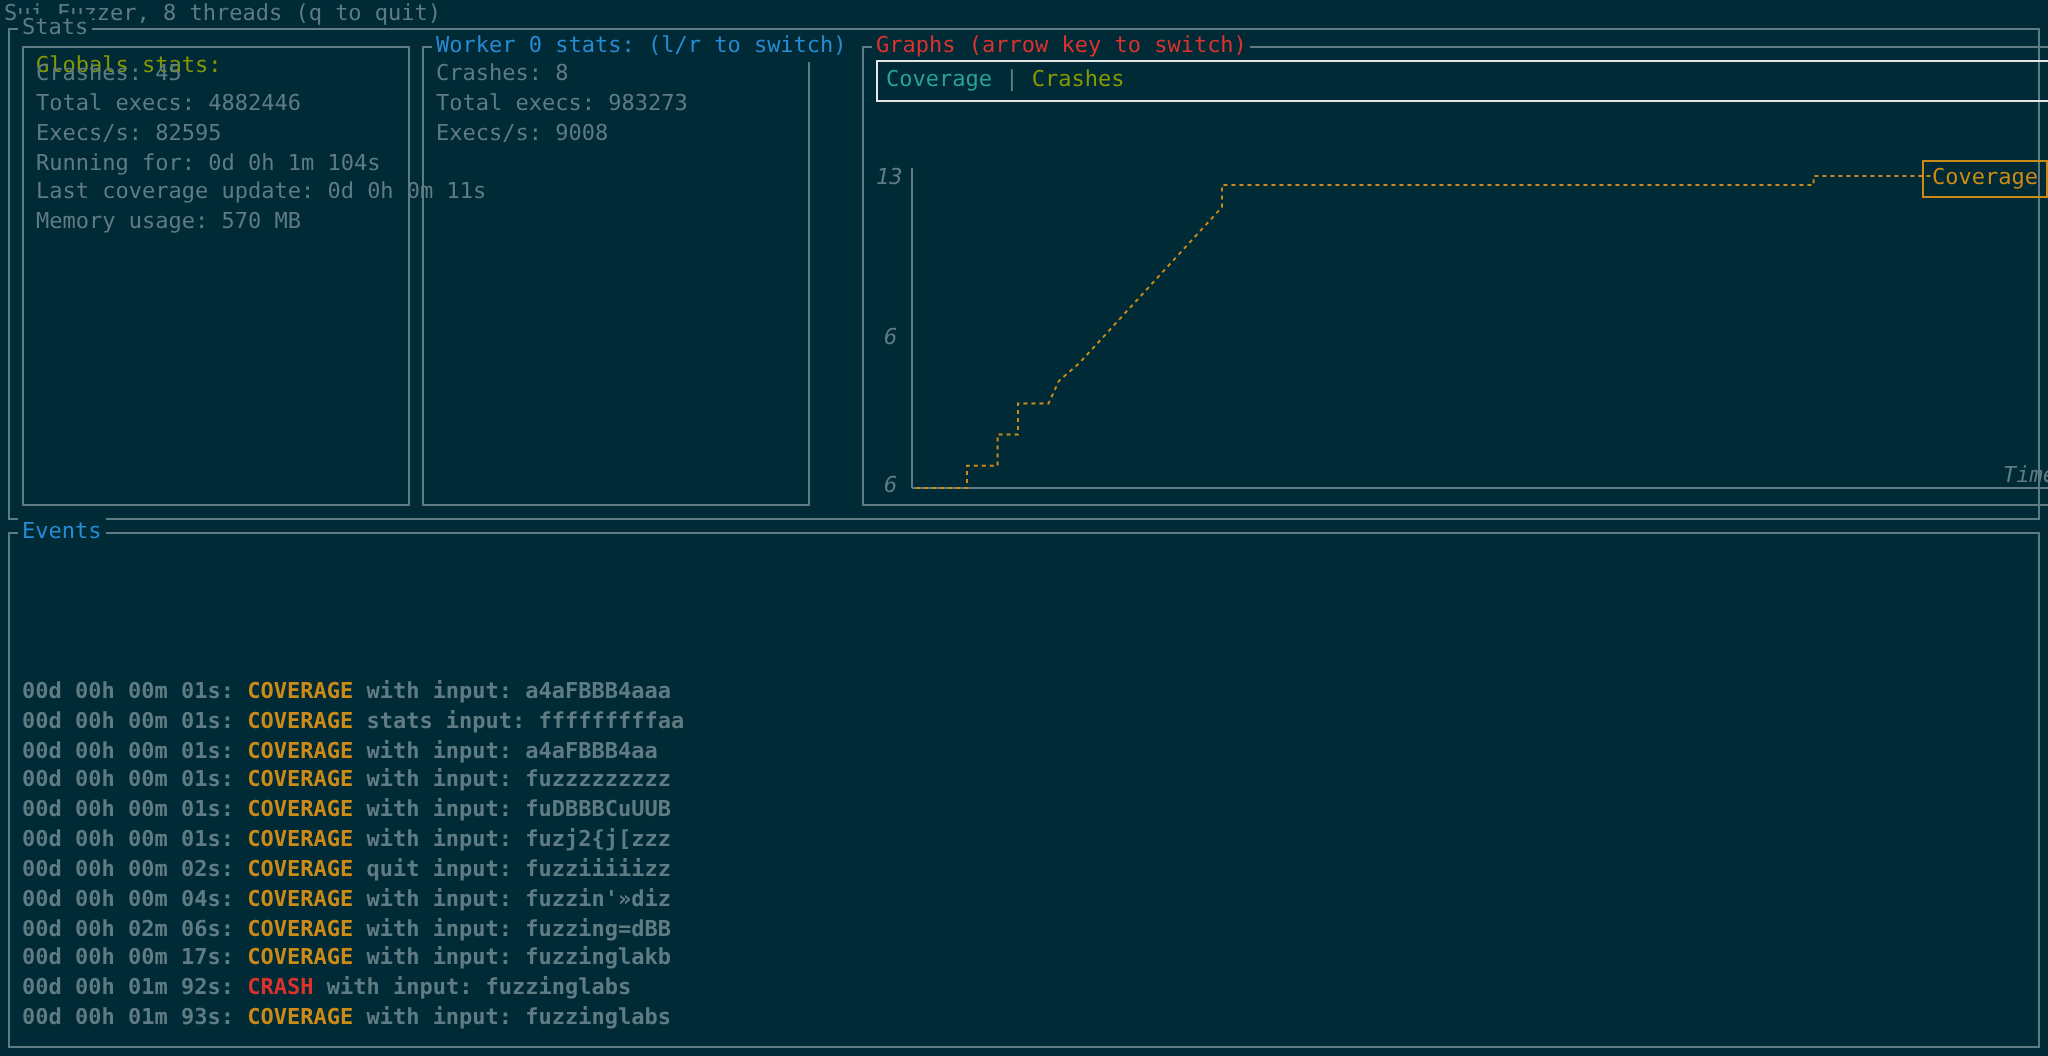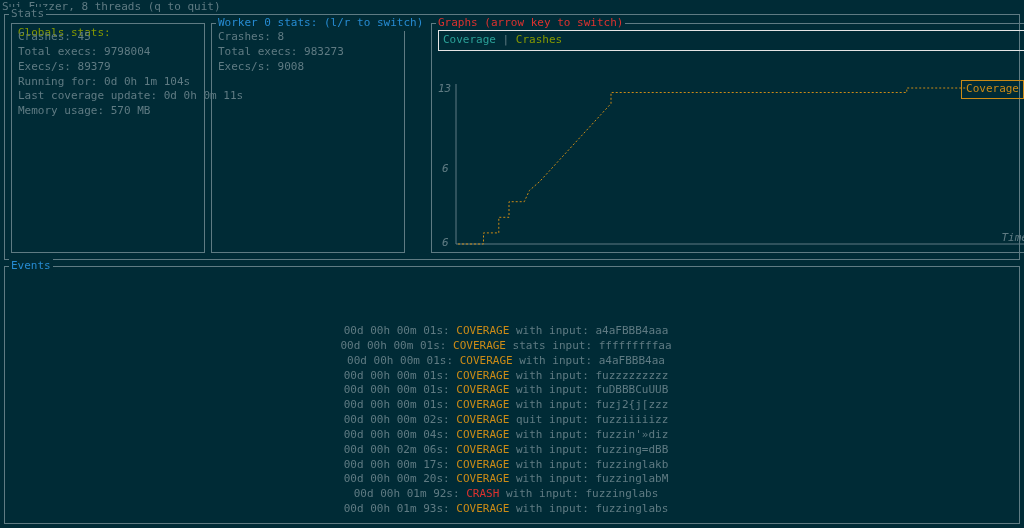--- a/index.html
+++ b/index.html
@@ -42,39 +42,39 @@
   .axis-label { position: absolute; color: #5f7b83; font-size: 11px; font-style: italic; }
   .graph-label {
     position: absolute;
     right: 4px;
     top: 70px;
     border: 1px solid #cb8b16;
     color: #cb8b16;
     padding: 1px 4px;
     font-size: 11px;
   }
-  .events-area { position: absolute; left: 6px; right: 18px; bottom: 6px; }
+  .events-area { position: absolute; left: 6px; right: 18px; bottom: 6px; font-weight: bold; }
   .ev-line { white-space: pre; }
   svg .plot { stroke: #cb8b16; stroke-width: 1; fill: none; stroke-dasharray: 2 2; }
   svg .axis { stroke: #5f7b83; stroke-width: 1; fill: none; }
 </style>
 </head>
 <body>
 
 <div class="title">Sui Fuzzer, 8 threads (q to quit)</div>
 
 <div class="box" style="left:4px; top:14px; width:1016px; height:246px;">
   <span class="box-title">Stats</span>
 
   <div class="box" style="left:6px; top:8px; width:194px; height:230px;">
     <span class="box-title c-green">Globals stats:</span>
     <div class="inner">
       <div class="stat-line">Crashes: 45</div>
-      <div class="stat-line">Total execs: 9798004</div>
-      <div class="stat-line">Execs/s: 89379</div>
+      <div class="stat-line">Total execs: 4882446</div>
+      <div class="stat-line">Execs/s: 82595</div>
       <div class="stat-line">Running for: 0d 0h 1m 104s</div>
       <div class="stat-line">Last coverage update: 0d 0h 0m 11s</div>
       <div class="stat-line">Memory usage: 570 MB</div>
     </div>
   </div>
 
   <div class="box" style="left:206px; top:8px; width:194px; height:230px;">
     <span class="box-title c-blue">Worker 0 stats: (l/r to switch)</span>
     <div class="inner">
       <div class="stat-line">Crashes: 8</div>
@@ -99,30 +99,29 @@
       <span class="graph-label" style="top:26px;">Coverage</span>
       <svg width="590" height="192" style="position:absolute; left:0; top:0;">
         <line class="axis" x1="18" y1="30" x2="18" y2="190"></line>
         <line class="axis" x1="18" y1="190" x2="588" y2="190"></line>
         <polyline id="plotline" class="plot" points="20.0,190.0 45.5,190.0 45.5,178.9 60.8,178.9 60.8,163.3 71.0,163.3 71.0,147.7 86.3,147.7 91.4,136.5 101.6,127.6 111.8,116.5 122.0,105.3 132.2,94.2 142.4,83.0 152.6,71.9 162.8,60.7 173.0,49.6 173.0,38.5 468.8,38.5 468.8,34.0 530.0,34.0"></polyline>
       </svg>
     </div>
   </div>
 </div>
 
-<div class="box" style="left:4px; top:266px; width:1016px; height:258px;text-align:center;">
+<div class="box" style="left:4px; top:266px; width:1016px; height:258px;">
   <span class="box-title c-blue">Events</span>
   <div class="events-area" id="events-area">
       <div class="ev-line"><span>00d 00h 00m 01s: </span><span class="c-orange">COVERAGE</span><span> with input: a4aFBBB4aaa</span></div>
       <div class="ev-line"><span>00d 00h 00m 01s: </span><span class="c-orange">COVERAGE</span><span> stats input: fffffffffaa</span></div>
       <div class="ev-line"><span>00d 00h 00m 01s: </span><span class="c-orange">COVERAGE</span><span> with input: a4aFBBB4aa</span></div>
       <div class="ev-line"><span>00d 00h 00m 01s: </span><span class="c-orange">COVERAGE</span><span> with input: fuzzzzzzzzz</span></div>
       <div class="ev-line"><span>00d 00h 00m 01s: </span><span class="c-orange">COVERAGE</span><span> with input: fuDBBBCuUUB</span></div>
       <div class="ev-line"><span>00d 00h 00m 01s: </span><span class="c-orange">COVERAGE</span><span> with input: fuzj2{j[zzz</span></div>
       <div class="ev-line"><span>00d 00h 00m 02s: </span><span class="c-orange">COVERAGE</span><span> quit input: fuzziiiiizz</span></div>
       <div class="ev-line"><span>00d 00h 00m 04s: </span><span class="c-orange">COVERAGE</span><span> with input: fuzzin'»diz</span></div>
       <div class="ev-line"><span>00d 00h 02m 06s: </span><span class="c-orange">COVERAGE</span><span> with input: fuzzing=dBB</span></div>
       <div class="ev-line"><span>00d 00h 00m 17s: </span><span class="c-orange">COVERAGE</span><span> with input: fuzzinglakb</span></div>
-      <div class="ev-line"><span>00d 00h 00m 20s: </span><span class="c-orange">COVERAGE</span><span> with input: fuzzinglabM</span></div>
       <div class="ev-line"><span>00d 00h 01m 92s: </span><span class="c-red">CRASH</span><span> with input: fuzzinglabs</span></div>
       <div class="ev-line"><span>00d 00h 01m 93s: </span><span class="c-orange">COVERAGE</span><span> with input: fuzzinglabs</span></div>
     </div>
 </div>
 
 </body></html>

